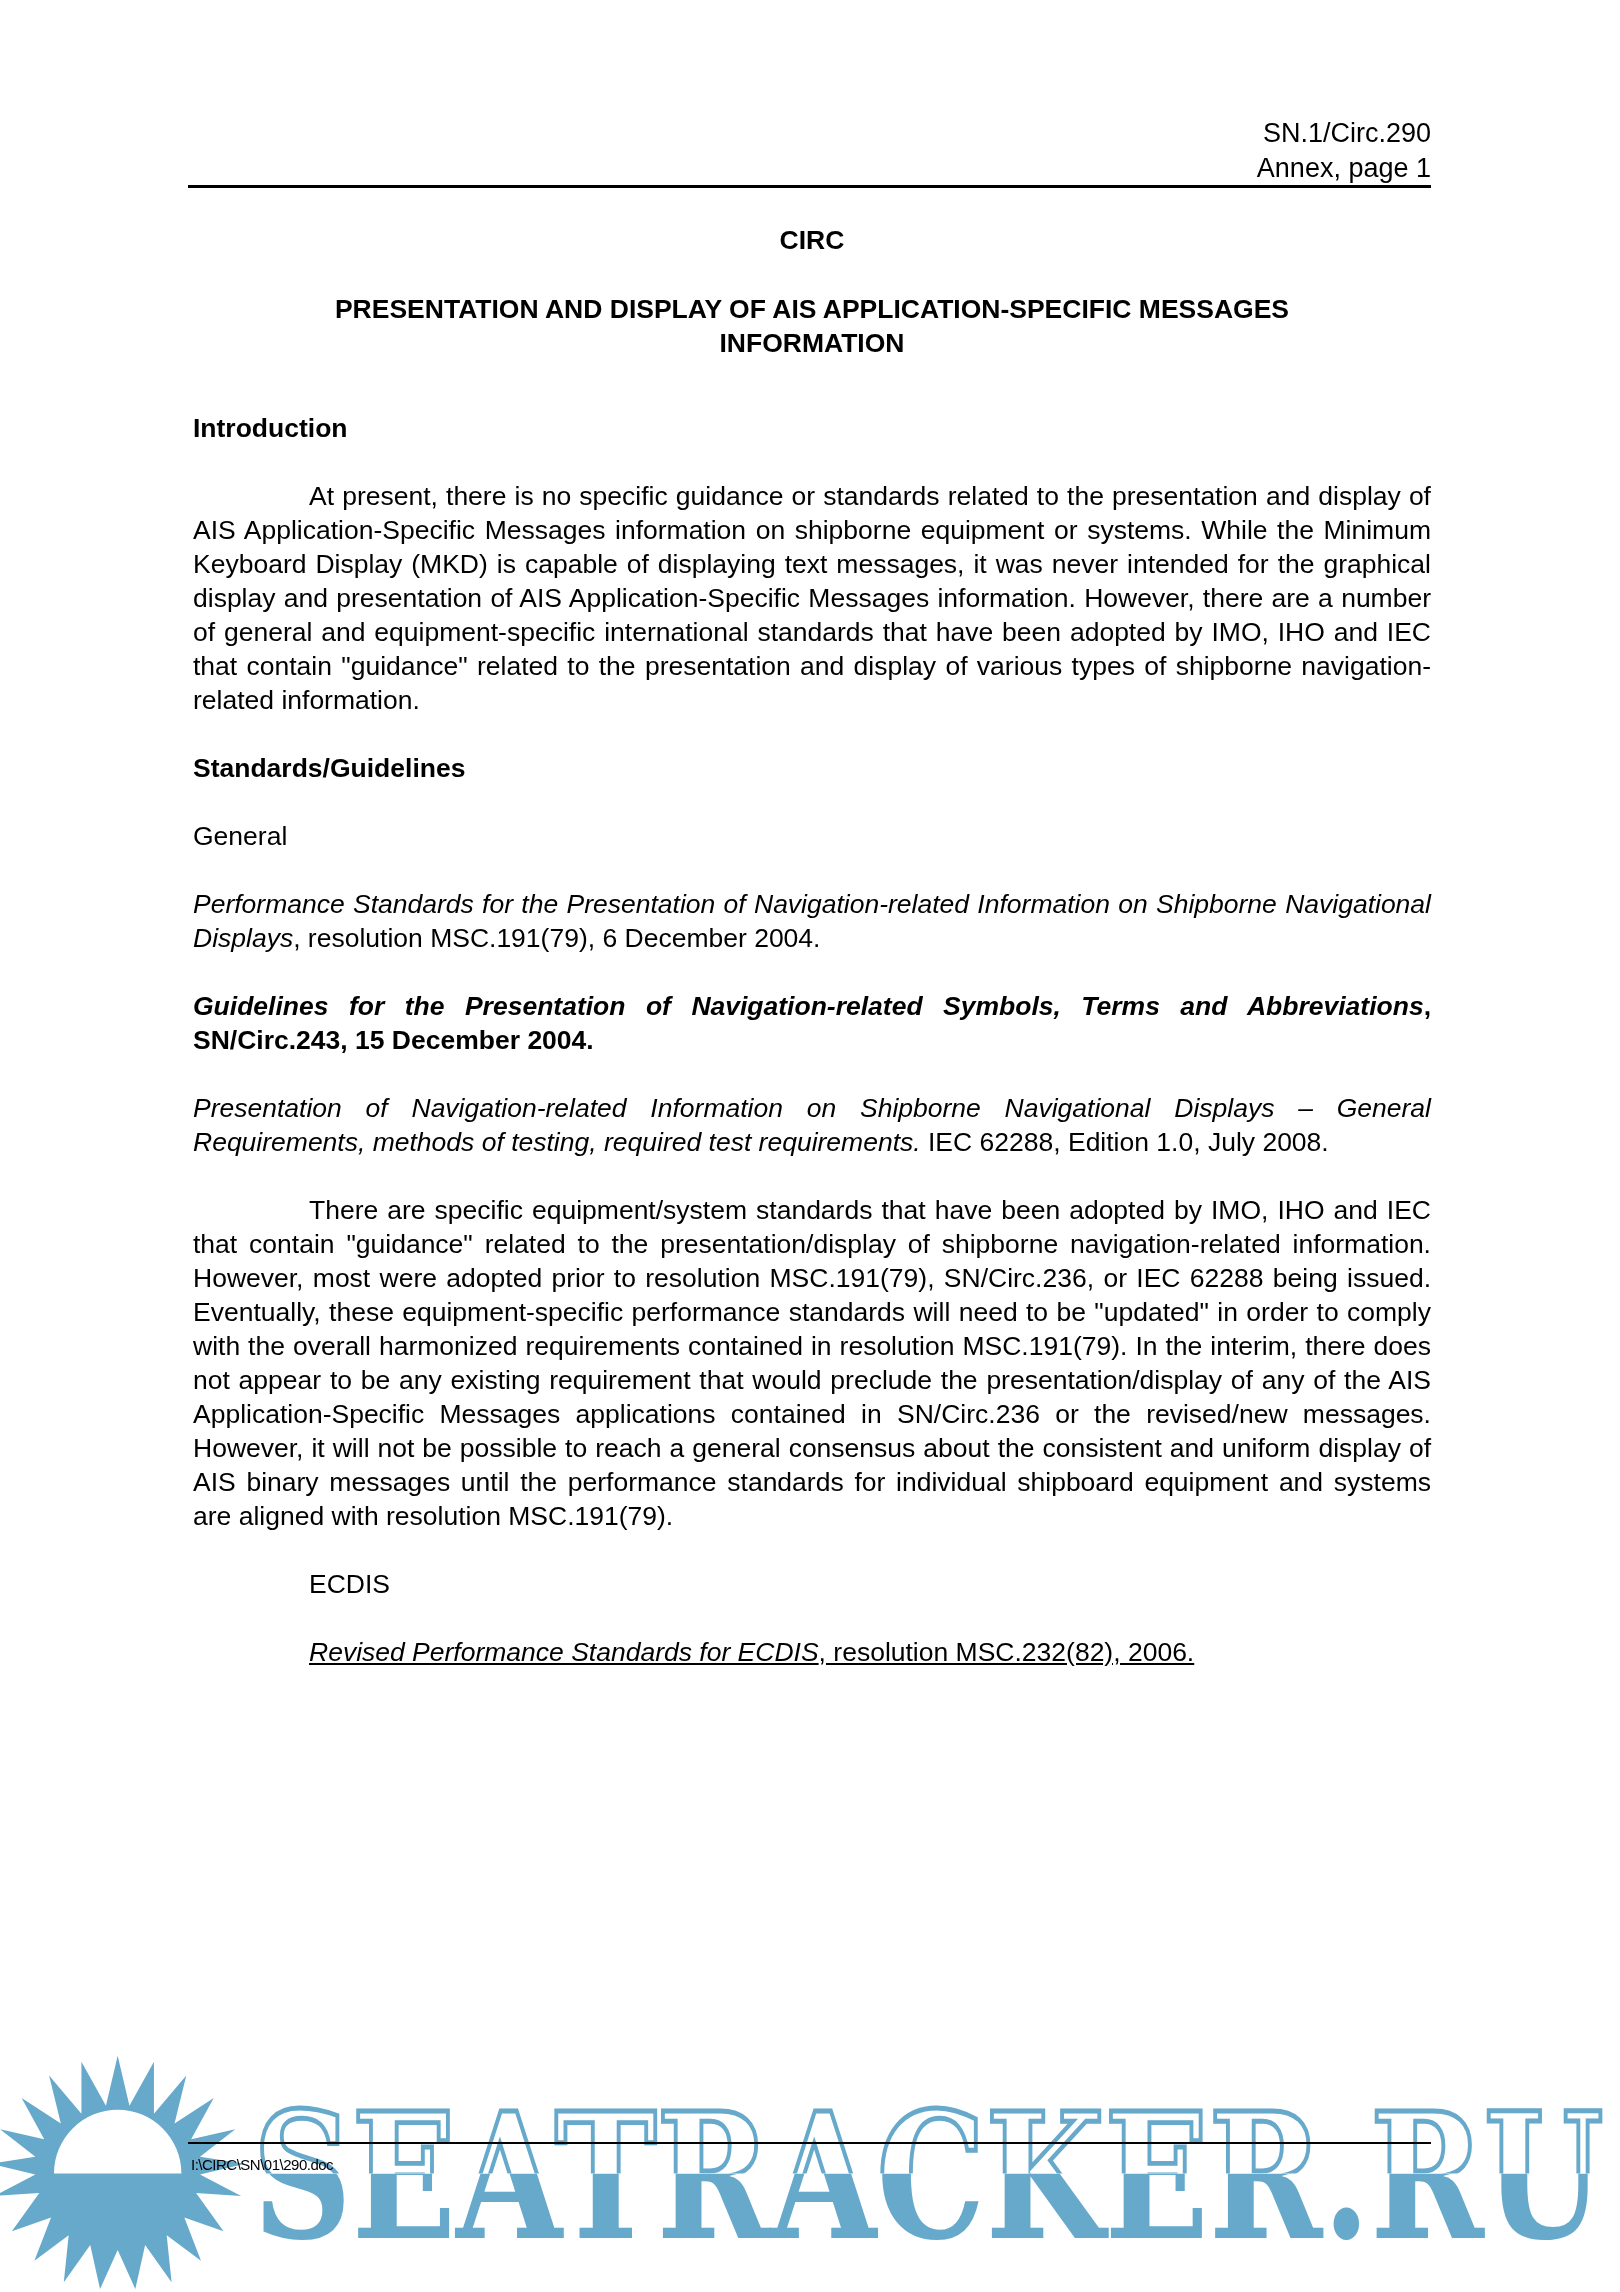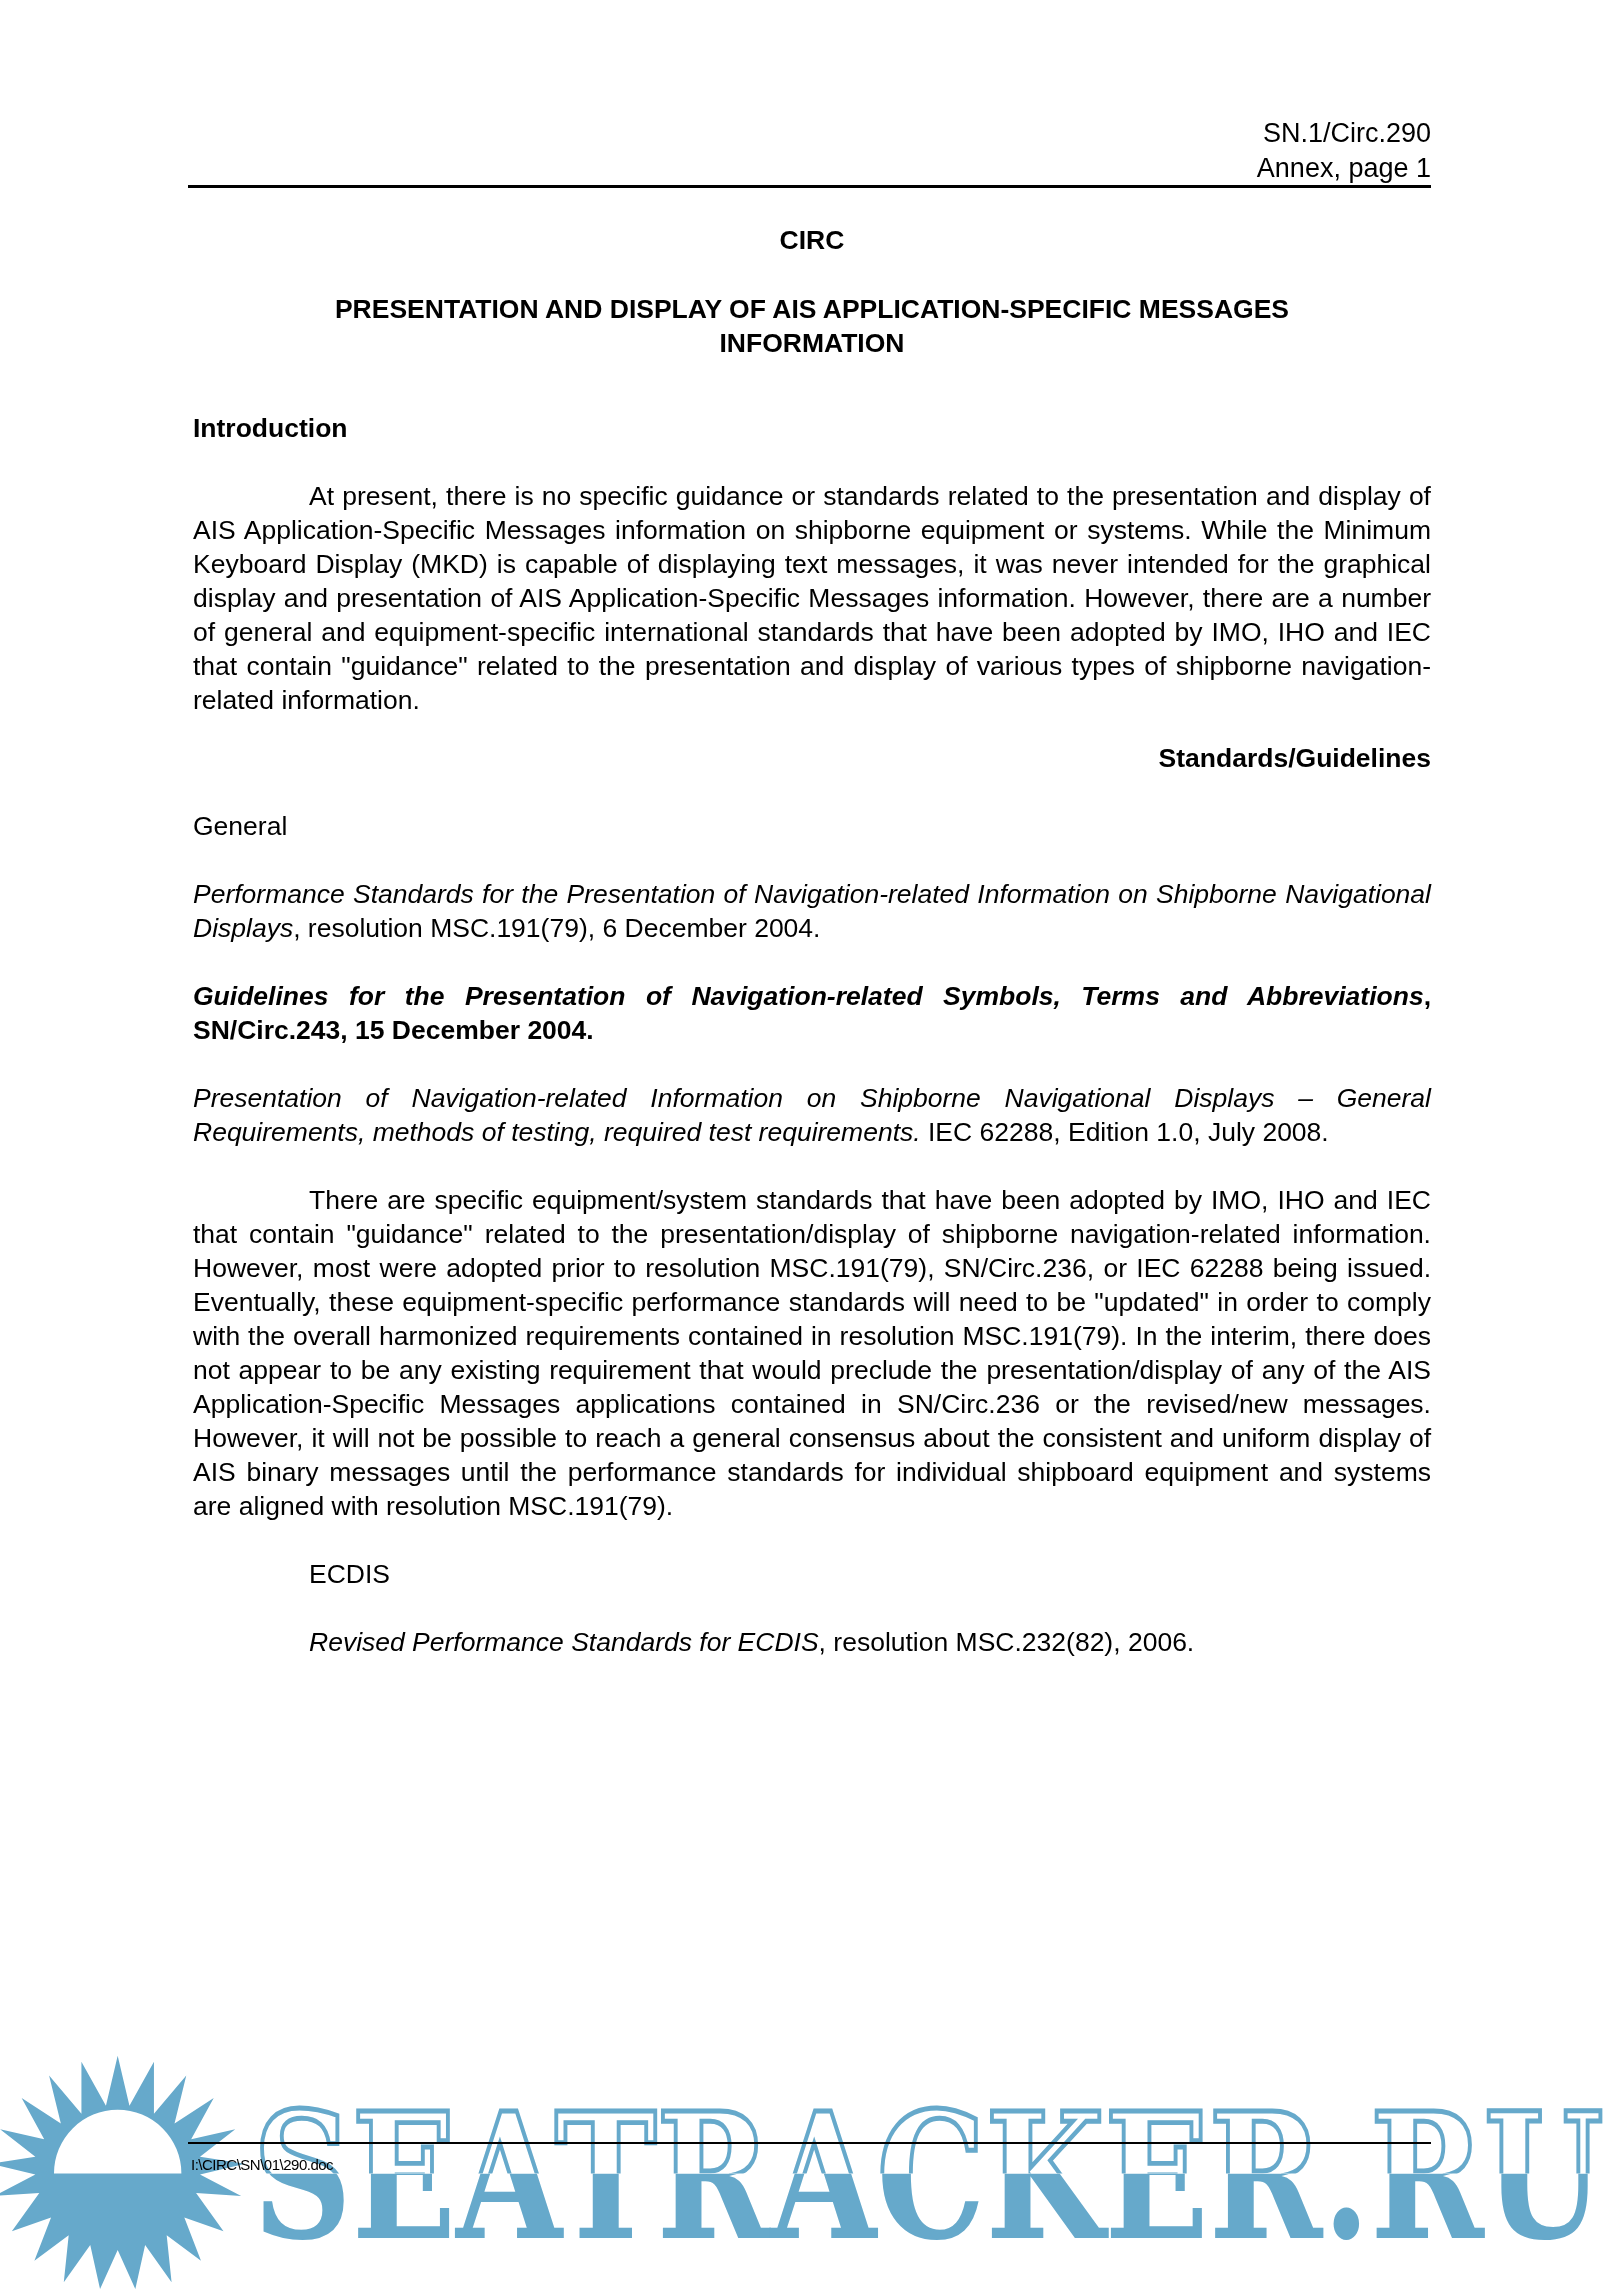--- a/index.html
+++ b/index.html
@@ -42,37 +42,37 @@
   <div class="body">
     <p class="center-title annex-title">CIRC</p>
     <p class="center-title main-title">
       <span>PRESENTATION AND DISPLAY OF AIS APPLICATION-SPECIFIC MESSAGES</span><br>
       <span>INFORMATION</span>
     </p>
 
     <p class="section-heading" style="margin-top:51px;">Introduction</p>
     <p class="justify indent" style="margin-top:34px;">At present, there is no specific guidance or standards related to the presentation and display of AIS Application-Specific Messages information on shipborne equipment or systems. While the Minimum Keyboard Display (MKD) is capable of displaying text messages, it was never intended for the graphical display and presentation of AIS Application-Specific Messages information.   However, there are a number of general and equipment-specific international standards that have been adopted by IMO, IHO and IEC that contain "guidance" related to the presentation and display of various types of shipborne navigation-related information.</p>
 
-    <p class="section-heading" style="margin-top:24px;text-align:right;">Standards/Guidelines</p>
+    <p class="section-heading" style="margin-top:34px;">Standards/Guidelines</p>
     <p style="margin-top:34px;">General</p>
 
     <p class="justify" style="margin-top:34px;">
       <i>Performance Standards for the Presentation of Navigation-related Information on Shipborne Navigational Displays</i><span>, resolution MSC.191(79), 6 December 2004.</span>
     </p>
     <p class="justify" style="margin-top:34px;font-weight:bold;">
       <i>Guidelines for the Presentation of Navigation-related Symbols, Terms and Abbreviations</i><span>, SN/Circ.243, 15 December 2004.</span>
     </p>
     <p class="justify" style="margin-top:34px;">
       <i>Presentation of Navigation-related Information on Shipborne Navigational Displays – General Requirements, methods of testing, required test requirements.</i><span> IEC 62288, Edition 1.0, July 2008.</span>
     </p>
 
     <p class="justify indent" style="margin-top:34px;">There are specific equipment/system standards that have been adopted by IMO, IHO and IEC that contain "guidance" related to the presentation/display of shipborne navigation-related information.  However, most were adopted prior to resolution MSC.191(79), SN/Circ.236, or IEC 62288 being issued.  Eventually, these equipment-specific performance standards will need to be "updated" in order to comply with the overall harmonized requirements contained in resolution MSC.191(79).  In the interim, there does not appear to be any existing requirement that would preclude the presentation/display of any of the AIS Application-Specific Messages applications contained in SN/Circ.236 or the revised/new messages.  However, it will not be possible to reach a general consensus about the consistent and uniform display of AIS binary messages until the performance standards for individual shipboard equipment and systems are aligned with resolution MSC.191(79).</p>
 
     <p class="sub-indent" style="margin-top:34px;">ECDIS</p>
-    <div class="sub-indent" style="margin-top:34px;">
+    <div class="sub-indent" style="margin-top:34px;text-decoration:underline;">
       <p>
         <i>Revised Performance Standards for ECDIS</i><span>, resolution MSC.232(82), 2006.</span>
       </p>
     </div>
   </div>
 
   <div class="watermark">
     <svg width="1620" height="244" viewBox="0 0 1653 249">
       <defs>
         <clipPath id="bottomHalf">

